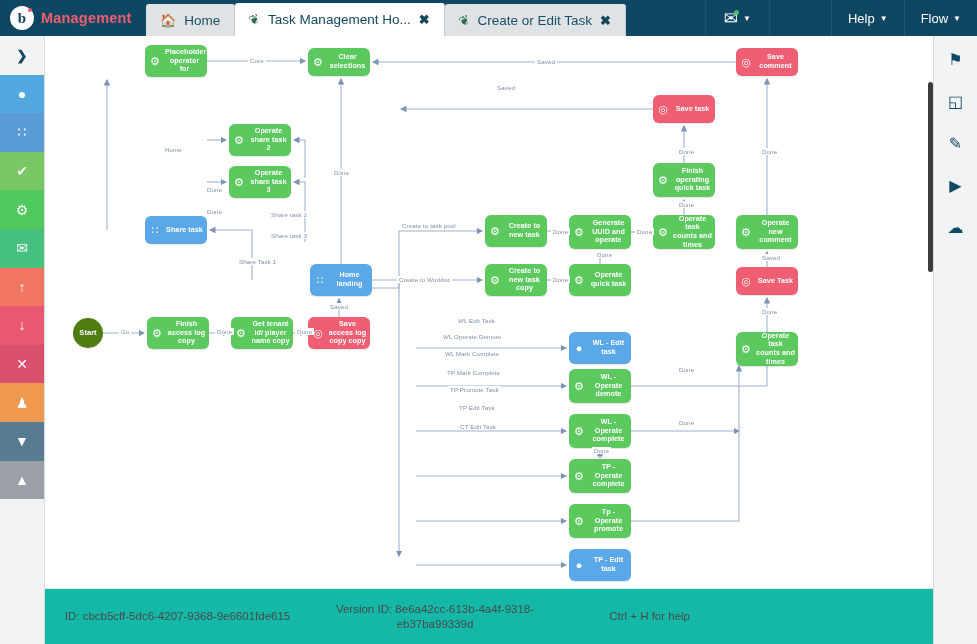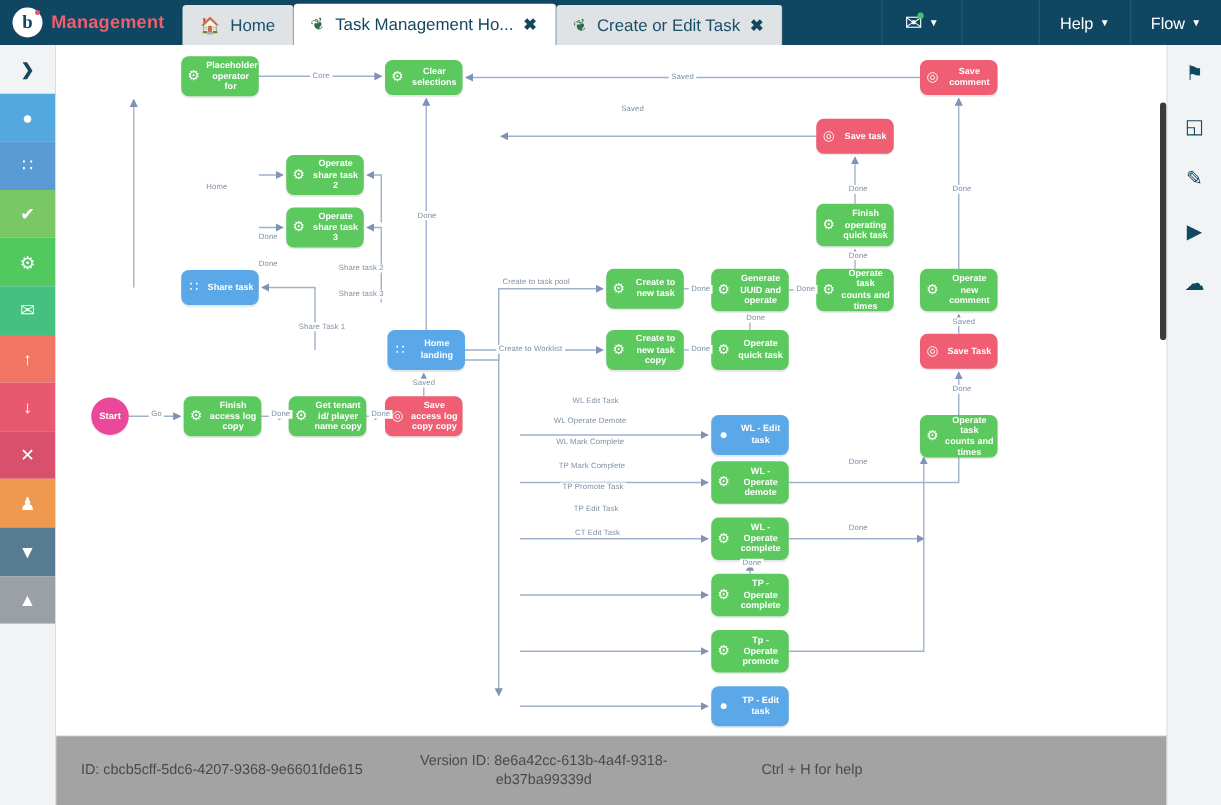--- a/index.html
+++ b/index.html
@@ -98,34 +98,34 @@
   }
   .node .nlabel{
     flex:1; text-align:center; font-size:7.2px; line-height:8.6px;
     padding:0 3px 0 0; letter-spacing:.05px; font-weight:bold;
     overflow:hidden;
   }
   .node.green{ background:#5cc95f; }
   .node.blue { background:#5ba8e8; }
   .node.red  { background:#ef5e73; }
   .node.start{
-    background:#ec4899; border-radius:50%; justify-content:center;
+    background:#4d7c0f; border-radius:50%; justify-content:center;
     width:30px; height:30px;
   }
   .node.start .nlabel{ font-size:7.5px; padding:0; }
 
   .elabel{
     position:absolute; font-size:6.2px; color:#7f8fa4; white-space:nowrap;
     background:#ffffff; padding:0 2px; letter-spacing:.1px;
   }
 
   
   #footer{
     position:absolute; left:45px; right:44px; bottom:0; height:56px;
-    background:#a3a3a3; border-top:1px solid #e6e8ea;
+    background:#14b8a6; border-top:1px solid #e6e8ea;
     display:flex; align-items:center; font-size:11.5px; color:#4a4a4a;
   }
   .fcell{ text-align:center; line-height:15px; }
   .f1{ width:265px; } .f2{ width:250px; } .f3{ width:225px; }
   .f4{ width:130px; text-align:right; }
 
   
   #vscroll{
     position:absolute; right:44px; top:36px; width:5px; bottom:56px;
     background:#ffffff;

